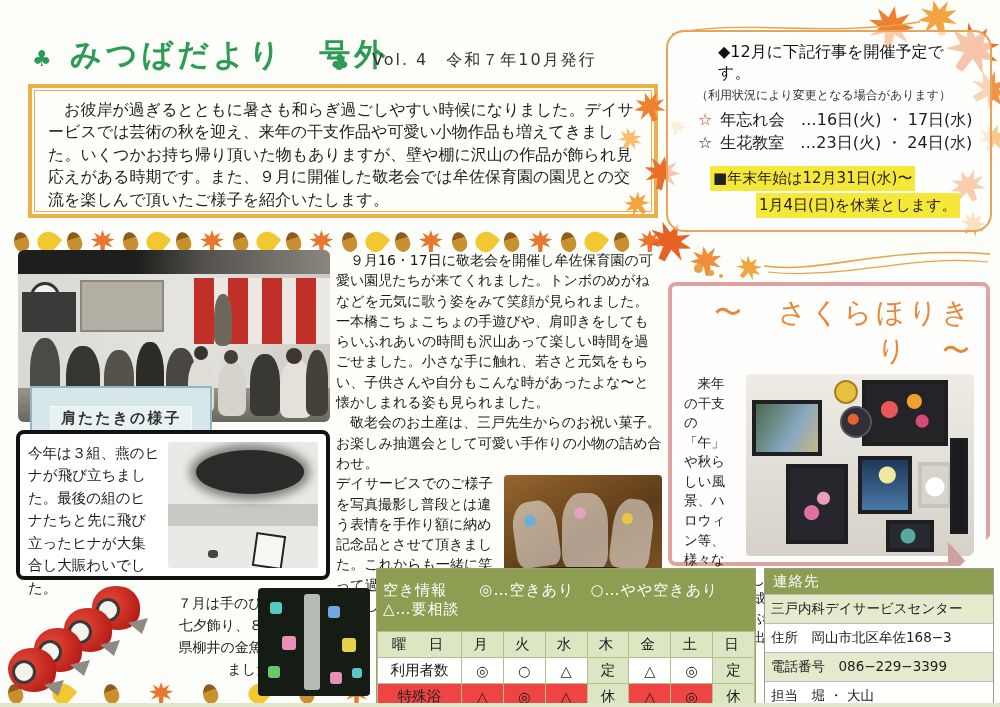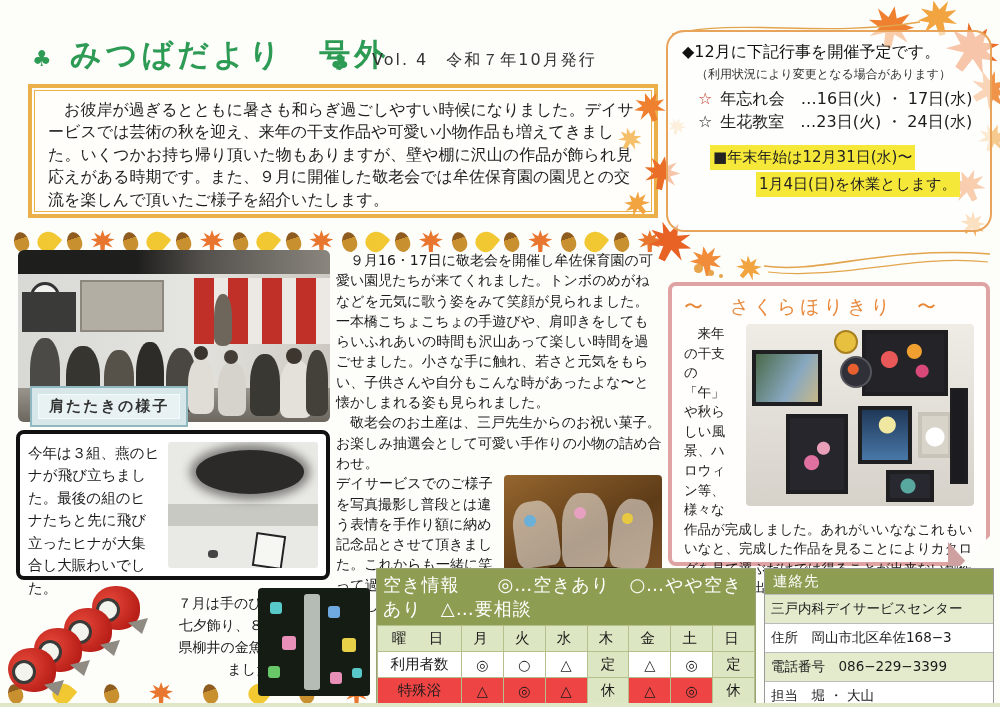--- a/index.html
+++ b/index.html
@@ -21,39 +21,39 @@
   .decor{display:inline-block;}
   .acorn{width:15px;height:20px;border-radius:50%/55% 55% 45% 45%;background:linear-gradient(175deg,#8f5c20 34%,#c8902f 34%);transform:rotate(-14deg);}
   .ginkgo{width:20px;height:21px;background:#f2c832;border-radius:75% 10% 60% 60%;transform:rotate(40deg);}
   .maple{width:24px;height:22px;background:#e8762e;clip-path:polygon(50% 0%,59% 28%,85% 12%,72% 38%,100% 42%,74% 56%,92% 80%,60% 66%,58% 100%,42% 100%,40% 66%,8% 80%,26% 56%,0% 42%,28% 38%,15% 12%,41% 28%);}
   .float-leaf{position:absolute;}
   .dot{position:absolute;border-radius:50%;background:#e8a44a;}
   .swoosh{position:absolute;}
   
   .ann-box{position:absolute;left:666px;top:30px;width:326px;height:202px;border:2px solid #e8a45a;border-radius:18px;background:rgba(255,255,255,.6);box-sizing:border-box;padding:10px 14px;}
   .ann-title{font-size:19px;letter-spacing:3px;color:#1b1b1b;margin:4px 0 8px 14px;}
-  .ann-heading{font-size:16px;color:#111;}
+  .ann-heading{font-size:16px;color:#111;margin-left:36px;}
   .ann-note{font-size:12px;color:#333;margin:3px 0 6px 14px;}
   .ann-event{font-size:16px;margin:2px 0 2px 16px;color:#1b1b1b;}
   .star-red{color:#c0392b;margin-right:8px;}
   .star-dark{color:#222;margin-right:8px;}
   .ann-closure{margin:12px 0 0 28px;font-size:15px;}
   .hl{background:#f6e838;padding:3px 3px;display:inline-block;}
   .ann-closure .line2{margin:2px 0 0 46px;}
   
   .ph1{position:absolute;left:18px;top:250px;width:312px;height:172px;border-radius:6px;overflow:hidden;background:linear-gradient(90deg,#d8d8d4 0%,#e4e4e0 55%,#cdc9c2 100%);}
   .ph1-ceiling{position:absolute;left:0;top:0;width:312px;height:24px;background:linear-gradient(90deg,#1e1e1c 38%,#55524e 60%,#8a867e 100%);}
   .ph1-clock{position:absolute;left:12px;top:32px;width:24px;height:24px;border-radius:50%;background:#f0f0ec;border:3px solid #333;}
   .ph1-board{position:absolute;left:4px;top:42px;width:54px;height:40px;background:#3a3a38;}
   .ph1-shelf{position:absolute;left:62px;top:30px;width:84px;height:52px;background:#b2aea4;box-shadow:inset 0 0 0 2px #8c887e;}
   .ph1-curtain{position:absolute;left:176px;top:28px;width:136px;height:66px;background:repeating-linear-gradient(90deg,#c03028 0 20px,#ece8e4 20px 34px);}
   .ph1-floor{position:absolute;left:0;bottom:0;width:312px;height:34px;background:linear-gradient(#9a958c,#6b665e);}
   .ph1-fig{position:absolute;border-radius:45% 45% 8px 8px;}
   .ph1-head{position:absolute;border-radius:50%;}
-  .caption{position:absolute;left:30px;top:386px;background:#d7e6e8;border:2px solid #8fb8c0;padding:6px;}
+  .caption{position:absolute;left:30px;top:386px;background:#d7e6e8;border:2px solid #8fb8c0;padding:18px;}
   .caption-inner{border:1px solid #f4fbfc;background:#e9f2f3;padding:2px 10px;font-size:15px;font-weight:bold;color:#333;letter-spacing:2px;}
   
   .mid-col{position:absolute;left:336px;top:250px;width:326px;font-size:14px;line-height:1.45;color:#1b1b1b;}
   .mid-col p{margin:0;}
   .ph2{float:right;width:158px;height:112px;margin:2px 0 4px 8px;border-radius:4px;overflow:hidden;position:relative;background:linear-gradient(150deg,#96662e,#5e3c18 55%,#81562a);}
   .bag{position:absolute;background:rgba(255,255,255,.5);border-radius:40% 40% 20% 20%;}
   .bit{position:absolute;border-radius:3px;}
   
   .swallow-box{position:absolute;left:16px;top:430px;width:314px;height:150px;border:4px solid #111;border-radius:8px;background:#fff;box-sizing:border-box;display:flex;padding:8px;}
   .swallow-text{width:132px;font-size:14.5px;line-height:1.55;color:#1b1b1b;}
@@ -65,30 +65,30 @@
   
   .goldfish-group{position:absolute;left:8px;top:586px;width:180px;height:116px;}
   .goldfish{position:absolute;width:48px;height:44px;background:radial-gradient(circle at 35% 40%,#e8483a,#b81f18 75%);border-radius:50% 50% 45% 55%;}
   .goldfish::before{content:"";position:absolute;left:4px;top:12px;width:18px;height:18px;border-radius:50%;background:#f4f4ee;border:3px solid #3a3a38;}
   .goldfish::after{content:"";position:absolute;right:-8px;bottom:-4px;width:20px;height:16px;background:#8f8a82;clip-path:polygon(0 30%,100% 0,70% 100%);}
   .crafts-text{position:absolute;left:172px;top:592px;width:168px;text-align:center;font-size:14px;line-height:1.58;color:#1b1b1b;}
   .ph5{position:absolute;left:258px;top:588px;width:112px;height:108px;border-radius:4px;overflow:hidden;background:#141c14;}
   .ph5-strip{position:absolute;left:46px;top:6px;width:16px;height:96px;background:rgba(235,240,235,.75);border-radius:3px;}
   
   .sakura-box{position:absolute;left:668px;top:282px;width:322px;height:284px;border:4px solid #dfa3a3;border-radius:8px;background:#fffefd;box-sizing:border-box;padding:8px 12px;}
-  .sakura-title{text-align:left;font-size:19px;color:#e8883a;letter-spacing:4px;margin:0 0 4px 0;}
+  .sakura-title{text-align:right;font-size:28px;color:#e8883a;letter-spacing:4px;margin:0 0 4px 0;}
   .sakura-body{font-size:13.5px;line-height:1.45;color:#1b1b1b;}
   .ph6{float:right;width:228px;height:182px;margin:0 0 4px 8px;border-radius:4px;position:relative;overflow:hidden;background:linear-gradient(#efece6,#d6d2ca);}
   .frame{position:absolute;border:4px solid #1f1f22;box-sizing:border-box;}
   .plate{position:absolute;border-radius:50%;}
   .fold{position:absolute;right:-4px;bottom:-4px;width:0;height:0;border-left:30px solid transparent;border-bottom:30px solid #fdfdfa;}
   .fold2{position:absolute;right:16px;bottom:-4px;width:0;height:0;border-right:22px solid transparent;border-bottom:24px solid #cfa0a0;}
   
   .av-wrap{position:absolute;left:376px;top:568px;width:380px;border:1px solid #9aa275;background:#fff;box-sizing:border-box;}
-  .av-legend{background:#8d9d52;color:#fff;font-size:18px;letter-spacing:1px;padding:4px 6px;}
+  .av-legend{background:#8d9d52;color:#fff;font-size:15px;letter-spacing:1px;padding:12px 6px;}
   table.av{border-collapse:collapse;width:100%;table-layout:fixed;}
   table.av th,table.av td{border:1px solid #b5bf8c;text-align:center;font-size:14.5px;padding:3px 0;font-weight:normal;color:#1b1b1b;}
   table.av col.c0{width:84px;}
   table.av tr.hdr td,table.av tr.hdr th{background:#dce6c2;letter-spacing:4px;}
   table.av tr.alt th,table.av tr.alt td{background:#ef4444;}
   table.av tr td:nth-child(5),table.av tr td:nth-child(8){background:#dce6c2;}
   
   .contact{position:absolute;left:764px;top:568px;width:230px;border:1px solid #999;background:#fff;box-sizing:border-box;}
   .contact .c-hdr{background:#8d9d52;color:#fff;font-size:14.5px;padding:3px 8px;letter-spacing:1px;}
   .contact .c-row{font-size:13.5px;padding:5px 6px;color:#1b1b1b;border-top:1px solid #bbb;white-space:nowrap;}

